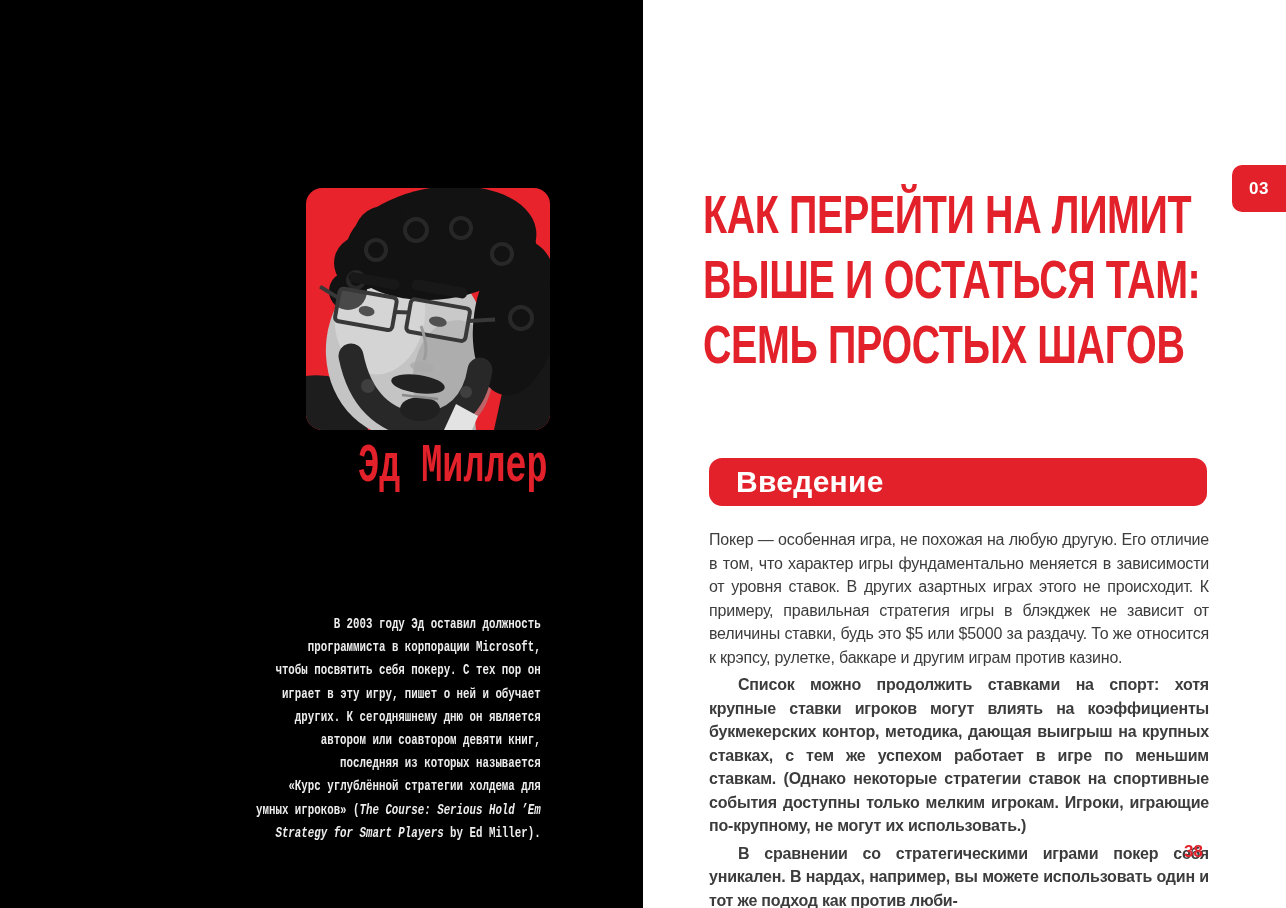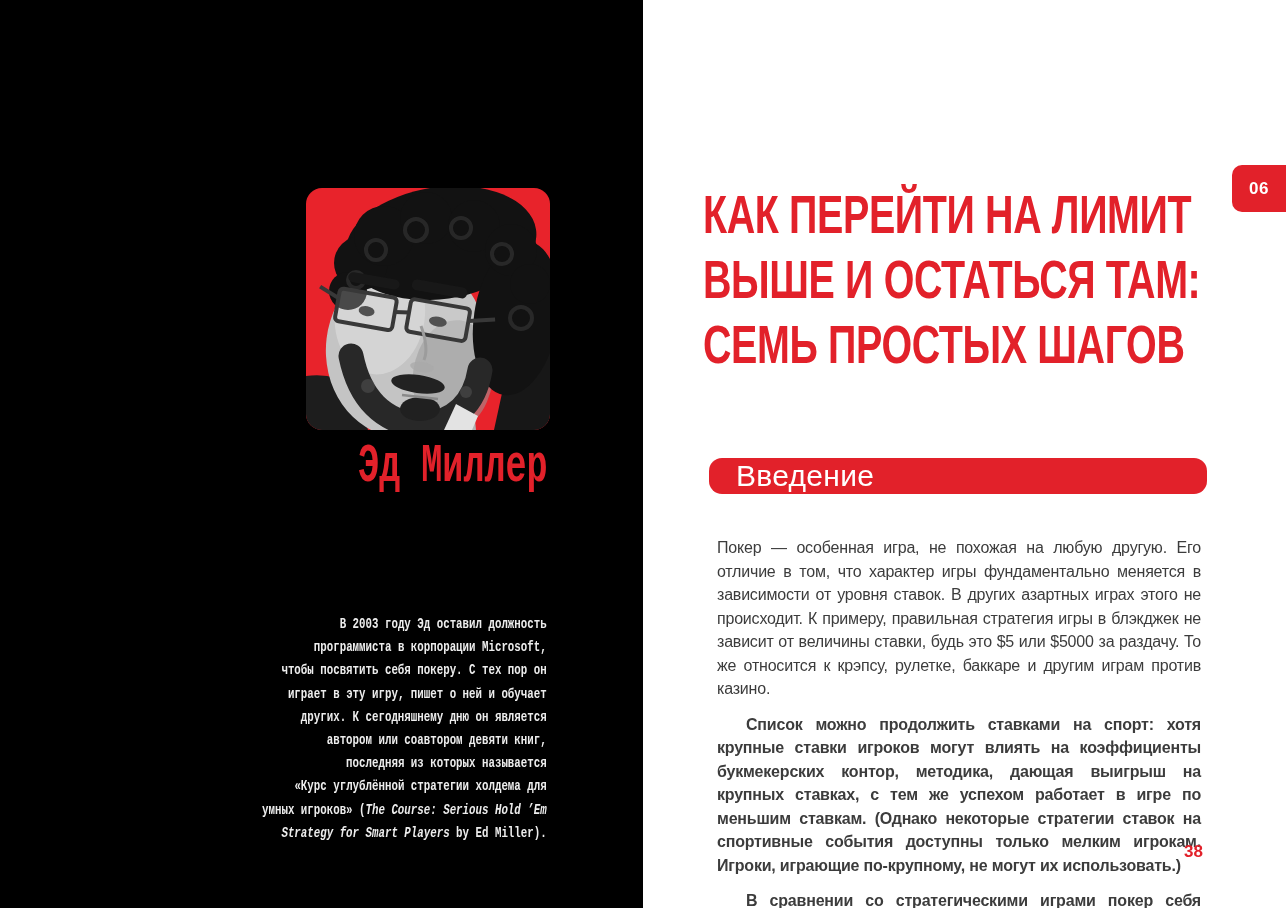--- a/index.html
+++ b/index.html
@@ -11,35 +11,35 @@
   *{margin:0;padding:0;box-sizing:border-box;}
   html,body{width:1286px;height:908px;background:#fff;overflow:hidden;}
   body{font-family:"Liberation Sans", sans-serif;}
   .spread{position:relative;display:flex;width:1286px;height:908px;}
 
   
   .left-page{position:relative;flex:0 0 643px;width:643px;height:908px;background:var(--page-black);font-family:Liberation Mono, monospace;}
   .portrait{position:absolute;left:306px;top:188px;width:244px;height:242px;border-radius:16px;overflow:hidden;background:var(--photo-red);}
   .portrait svg{display:block;width:100%;height:100%;}
   .author-name{position:absolute;top:442px;right:95px;color:var(--red);font-weight:700;font-size:54px;line-height:50px;white-space:nowrap;transform:scaleX(.65);transform-origin:100% 50%;}
-  .bio{position:absolute;top:613px;right:96px;text-align:right;color:#ededed;font-weight:700;font-size:14px;line-height:23.2px;}
+  .bio{position:absolute;top:613px;right:102px;text-align:right;color:#ededed;font-weight:700;font-size:14px;line-height:23.2px;}
   .bio-line{white-space:nowrap;transform:scaleX(.77);transform-origin:100% 50%;}
   .bio .it{font-style:italic;}
 
   
   .gutter{position:absolute;left:643px;top:0;width:2px;height:908px;background:linear-gradient(180deg,#aaa,#8f8f8f,#aaa);}
 
   
   .right-page{position:relative;flex:1;background:#ffffff;height:908px;}
   .chapter-badge{position:absolute;top:165px;right:0;width:54px;height:47px;background:var(--red);border-radius:10px 0 0 10px;color:#fff;font-weight:700;font-size:17px;letter-spacing:.5px;display:flex;align-items:center;justify-content:center;}
   .chapter-title{position:absolute;left:60px;top:182px;color:var(--red);font-weight:700;font-size:54px;}
   .title-line{line-height:65px;white-space:nowrap;letter-spacing:-.5px;transform:scaleX(.73);transform-origin:0 50%;}
-  .section-banner{position:absolute;left:66px;top:458px;width:498px;height:36px;background:var(--red);border-radius:13px;color:#fff;display:flex;align-items:center;padding-left:27px;font-weight:400;font-size:30px;letter-spacing:.3px;}
+  .section-banner{position:absolute;left:66px;top:458px;width:498px;height:48px;background:var(--red);border-radius:13px;color:#fff;display:flex;align-items:center;padding-left:27px;font-weight:700;font-size:30px;letter-spacing:.3px;}
   .body-text{position:absolute;left:62px;top:524px;width:508px;color:var(--body-text);font-size:16px;line-height:23.5px;letter-spacing:-.2px;text-align:justify;}
-  .body-text p{margin:12px;}
+  .body-text p{margin:4px;}
   .body-text p + p{text-indent:29px;font-weight:bold;}
   .page-number{position:absolute;top:842px;right:83px;color:var(--red);font-weight:700;font-size:17px;}
 </style>
 </head>
 <body>
 
 <div class="spread">
 
   <div class="left-page">
 
@@ -118,21 +118,21 @@
       <div class="bio-line">«Курс углублённой стратегии холдема для</div>
       <div class="bio-line"><span>умных игроков» (</span><span class="it">The Course: Serious Hold ’Em</span></div>
       <div class="bio-line"><span class="it">Strategy for Smart Players</span><span> by Ed Miller).</span></div>
     </div>
   </div>
 
   <div class="gutter"></div>
 
   <div class="right-page">
 
-    <div class="chapter-badge">06</div>
+    <div class="chapter-badge">03</div>
 
     <div class="chapter-title">
       <div class="title-line">КАК ПЕРЕЙТИ НА ЛИМИТ</div>
       <div class="title-line">ВЫШЕ И ОСТАТЬСЯ ТАМ:</div>
       <div class="title-line">СЕМЬ ПРОСТЫХ ШАГОВ</div>
     </div>
 
     <div class="section-banner">
       <span>Введение</span>
     </div>

